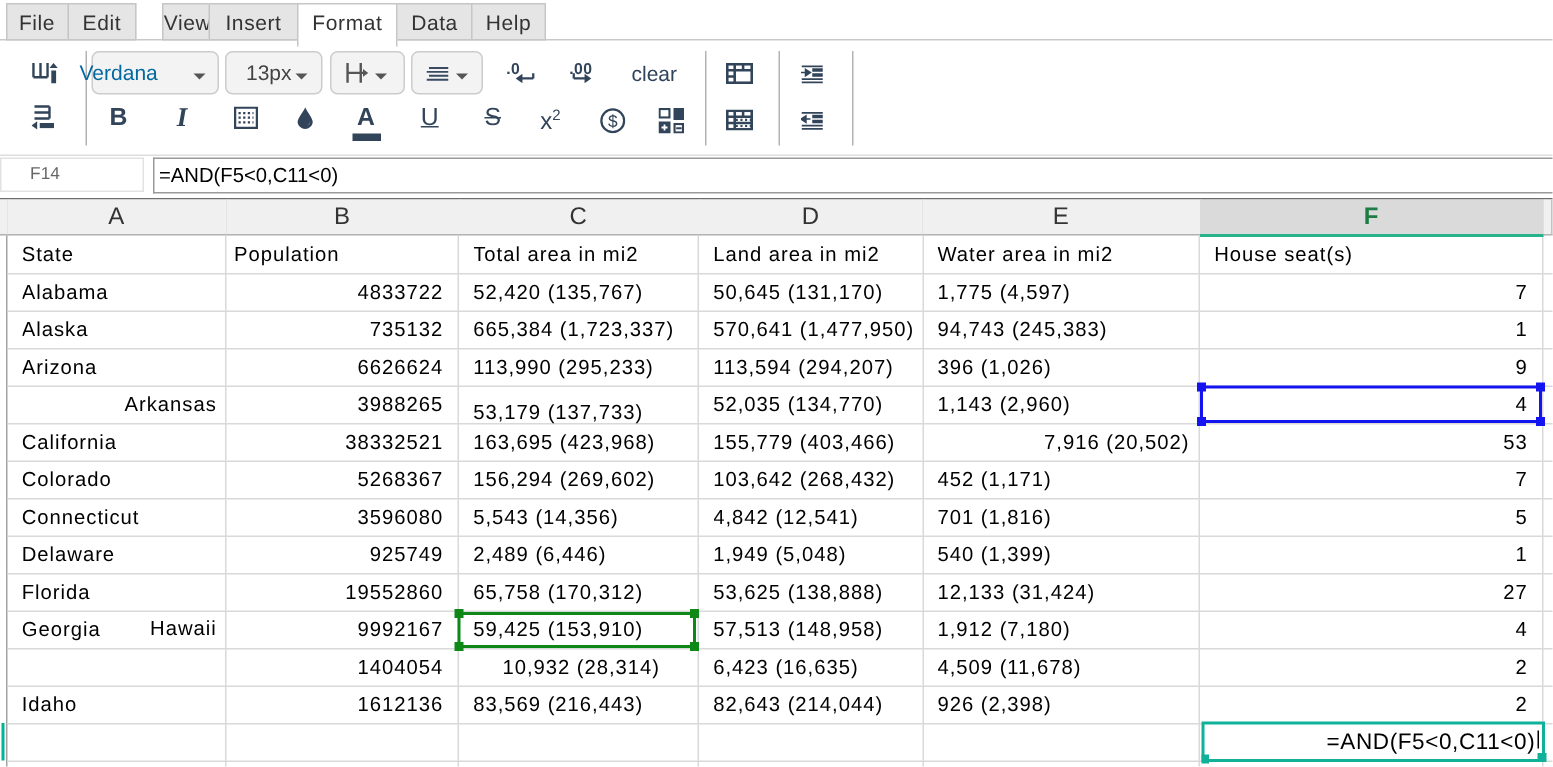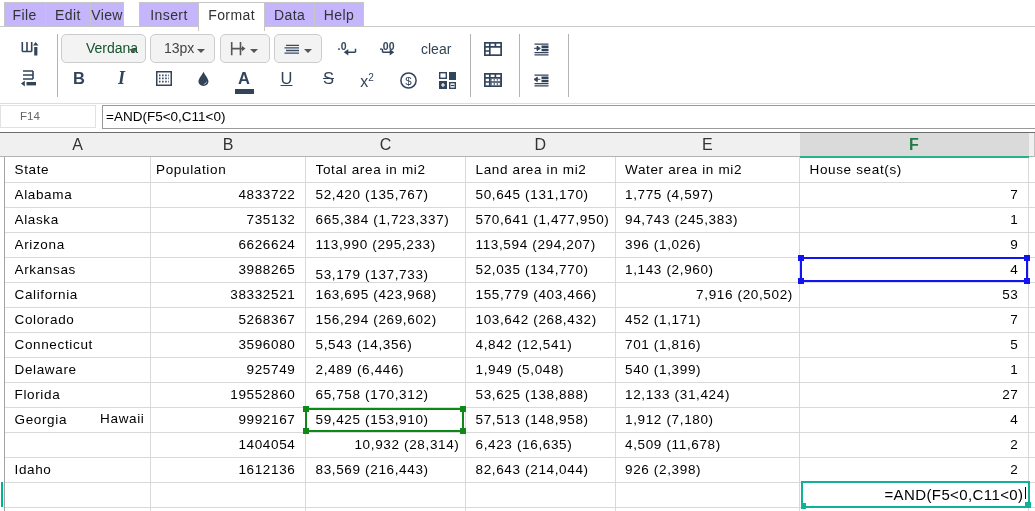--- a/index.html
+++ b/index.html
@@ -1,42 +1,42 @@
 <!DOCTYPE html>
 <html><head><meta charset="utf-8"><style>
 html,body{margin:0;padding:0}
 body{width:1035px;height:511px;position:relative;font-family:"Liberation Sans",sans-serif;background:#fff;overflow:hidden}
 div{position:absolute;box-sizing:border-box}
-.tab{top:2px;height:25px;background:#c4b5fd;border:1px solid #c6c6c6;color:#333;
+.tab{top:2px;height:25px;background:#e5e5e5;border:1px solid #c6c6c6;color:#333;
  font-size:14px;letter-spacing:0.4px;line-height:24px;text-align:center;z-index:1}
 .tab.active{background:#fff;height:29px;border-bottom:none;z-index:3}
 .sep{top:33.5px;height:63.5px;width:1px;background:#b3b3b3}
 .btn{top:34px;height:28.5px;background:#f3f3f3;border:1px solid #ccc;border-radius:5px}
 .caret{width:0;height:0;border-left:4.5px solid transparent;border-right:4.5px solid transparent;border-top:4.5px solid #555}
 .cell{height:25px;line-height:25px;font-size:13.5px;letter-spacing:0.65px;color:#000;white-space:nowrap;overflow:hidden}
 .hd{top:133px;height:23.5px;background:#f0f0f0;border-right:1px solid #c3c3c3;border-bottom:1px solid #b3b3b3;
  color:#333;font-size:16px;line-height:23.5px;text-align:center}
 .vline{background:#d9d9d9;width:1px;top:157px;height:354px}
 .hline{background:#d9d9d9;height:1px;left:4.5px;width:1030.5px}
 </style></head><body>
 <div style="left:0;top:26px;width:1035px;height:1px;background:#c9c9c9"></div>
 <div class="tab" style="left:3.5px;width:42.4px">File</div>
 <div class="tab" style="left:44.9px;width:46.1px">Edit</div>
-<div class="tab" style="left:90px;width:34px">View</div>
+<div class="tab" style="left:108px;width:34px">View</div>
 <div class="tab" style="left:139px;width:60px">Insert</div>
 <div class="tab active" style="left:198px;width:67.2px">Format</div>
 <div class="tab" style="left:264.2px;width:51px">Data</div>
 <div class="tab" style="left:314.2px;width:49.7px">Help</div>
 <div style="left:0;top:103px;width:1035px;height:1px;background:#ddd"></div>
 <div class="sep" style="left:56.5px"></div>
 <div class="sep" style="left:469.5px"></div>
 <div class="sep" style="left:519px"></div>
 <div class="sep" style="left:568px"></div>
 <div class="btn" style="left:60.5px;width:85.5px"></div>
-<div style="left:86px;top:34px;height:28px;line-height:28px;font-size:14px;color:#14532d">Verdana</div>
+<div style="left:53px;top:34px;height:28px;line-height:28px;font-size:14px;color:#0369a1">Verdana</div>
 <div class="caret" style="left:129px;top:48.5px"></div>
 <div class="btn" style="left:150px;width:65px"></div>
 <div style="left:164px;top:34px;height:28px;line-height:28px;font-size:14px;color:#444">13px</div>
 <div class="caret" style="left:197px;top:48.5px"></div>
 <div class="btn" style="left:219.5px;width:50px"></div>
 <svg style="position:absolute;left:229px;top:40px" width="18" height="17" viewBox="0 0 18 17">
 <g stroke="#555" stroke-width="1.6" fill="none">
 <path d="M2.7,2 V15.2 M11.5,2 V15.2 M2.7,8.6 H14"></path>
     </g>
 <path d="M13,6 L16.5,8.6 L13,11.2 Z" fill="#555"></path>
@@ -192,21 +192,21 @@
 <div class="cell" style="left:315.5px;top:206.5px;width:144px;text-align:left">665,384 (1,723,337)</div>
 <div class="cell" style="left:475.5px;top:206.5px;width:137px;text-align:left">570,641 (1,477,950)</div>
 <div class="cell" style="left:625px;top:206.5px;width:168px;text-align:left">94,743 (245,383)</div>
 <div class="cell" style="left:809.5px;top:206.5px;width:209px;text-align:right">1</div>
 <div class="cell" style="left:14.5px;top:231.5px;width:130px;text-align:left">Arizona</div>
 <div class="cell" style="left:156px;top:231.5px;width:139.5px;text-align:right">6626624</div>
 <div class="cell" style="left:315.5px;top:231.5px;width:144px;text-align:left">113,990 (295,233)</div>
 <div class="cell" style="left:475.5px;top:231.5px;width:137px;text-align:left">113,594 (294,207)</div>
 <div class="cell" style="left:625px;top:231.5px;width:168px;text-align:left">396 (1,026)</div>
 <div class="cell" style="left:809.5px;top:231.5px;width:209px;text-align:right">9</div>
-<div class="cell" style="left:14.5px;top:256.5px;width:130px;text-align:left">Arkansas</div>
+<div class="cell" style="left:14.5px;top:256.5px;width:130px;text-align:right">Arkansas</div>
 <div class="cell" style="left:156px;top:256.5px;width:139.5px;text-align:right">3988265</div>
 <div class="cell" style="left:315.5px;top:262px;width:144px;text-align:left">53,179 (137,733)</div>
 <div class="cell" style="left:475.5px;top:256.5px;width:137px;text-align:left">52,035 (134,770)</div>
 <div class="cell" style="left:625px;top:256.5px;width:168px;text-align:left">1,143 (2,960)</div>
 <div class="cell" style="left:809.5px;top:256.5px;width:209px;text-align:right">4</div>
 <div class="cell" style="left:14.5px;top:281.5px;width:130px;text-align:left">California</div>
 <div class="cell" style="left:156px;top:281.5px;width:139.5px;text-align:right">38332521</div>
 <div class="cell" style="left:315.5px;top:281.5px;width:144px;text-align:left">163,695 (423,968)</div>
 <div class="cell" style="left:475.5px;top:281.5px;width:137px;text-align:left">155,779 (403,466)</div>
 <div class="cell" style="left:625px;top:281.5px;width:168px;text-align:right">7,916 (20,502)</div>
@@ -236,21 +236,21 @@
 <div class="cell" style="left:625px;top:381.5px;width:168px;text-align:left">12,133 (31,424)</div>
 <div class="cell" style="left:809.5px;top:381.5px;width:209px;text-align:right">27</div>
 <div class="cell" style="left:14.5px;top:406.5px;width:130px;text-align:left">Georgia</div>
 <div class="cell" style="left:156px;top:406.5px;width:139.5px;text-align:right">9992167</div>
 <div class="cell" style="left:315.5px;top:406.5px;width:144px;text-align:left">59,425 (153,910)</div>
 <div class="cell" style="left:475.5px;top:406.5px;width:137px;text-align:left">57,513 (148,958)</div>
 <div class="cell" style="left:625px;top:406.5px;width:168px;text-align:left">1,912 (7,180)</div>
 <div class="cell" style="left:809.5px;top:406.5px;width:209px;text-align:right">4</div>
 <div class="cell" style="left:14.5px;top:406px;width:130px;text-align:right">Hawaii</div>
 <div class="cell" style="left:156px;top:431.5px;width:139.5px;text-align:right">1404054</div>
-<div class="cell" style="left:315.5px;top:431.5px;width:144px;text-align:right">10,932 (28,314)</div>
+<div class="cell" style="left:315.5px;top:431.5px;width:144px;text-align:center">10,932 (28,314)</div>
 <div class="cell" style="left:475.5px;top:431.5px;width:137px;text-align:left">6,423 (16,635)</div>
 <div class="cell" style="left:625px;top:431.5px;width:168px;text-align:left">4,509 (11,678)</div>
 <div class="cell" style="left:809.5px;top:431.5px;width:209px;text-align:right">2</div>
 <div class="cell" style="left:14.5px;top:456.5px;width:130px;text-align:left">Idaho</div>
 <div class="cell" style="left:156px;top:456.5px;width:139.5px;text-align:right">1612136</div>
 <div class="cell" style="left:315.5px;top:456.5px;width:144px;text-align:left">83,569 (216,443)</div>
 <div class="cell" style="left:475.5px;top:456.5px;width:137px;text-align:left">82,643 (214,044)</div>
 <div class="cell" style="left:625px;top:456.5px;width:168px;text-align:left">926 (2,398)</div>
 <div class="cell" style="left:809.5px;top:456.5px;width:209px;text-align:right">2</div>
 <div style="left:800px;top:257px;width:228.3px;height:25.2px;border:2px solid #1414f0;z-index:4"></div>

